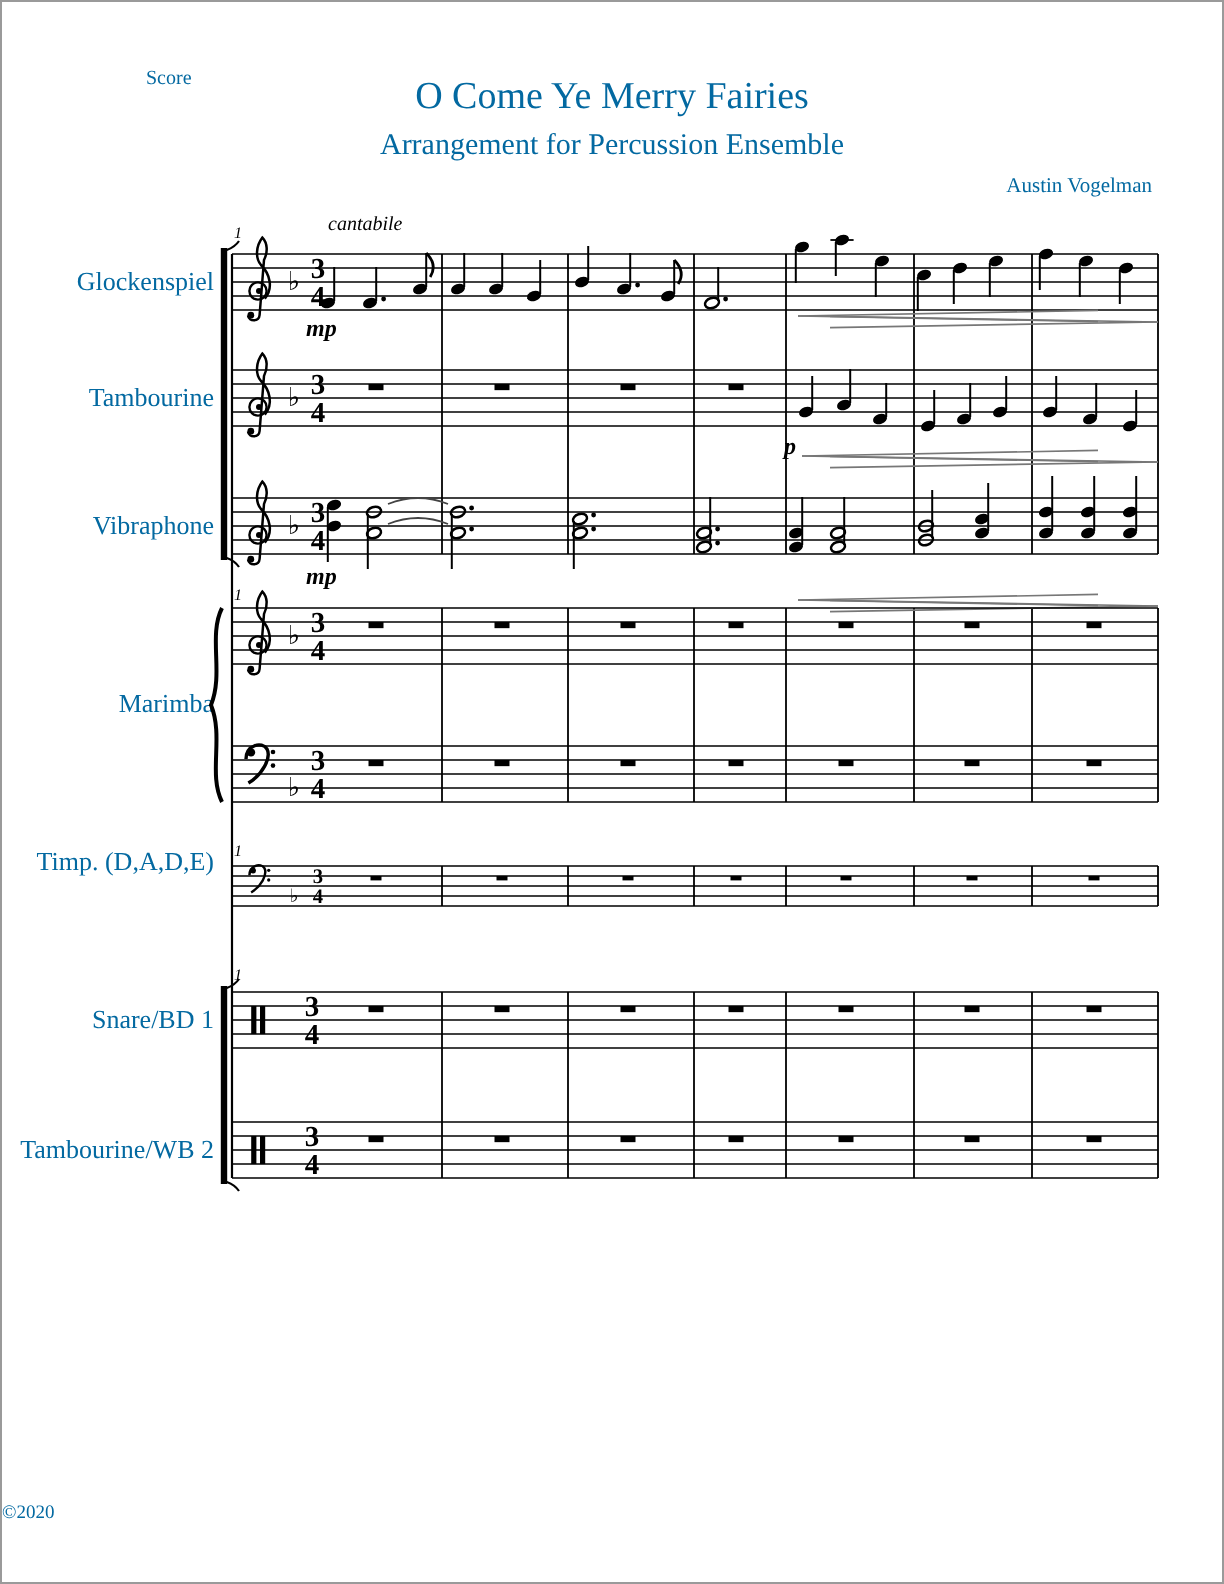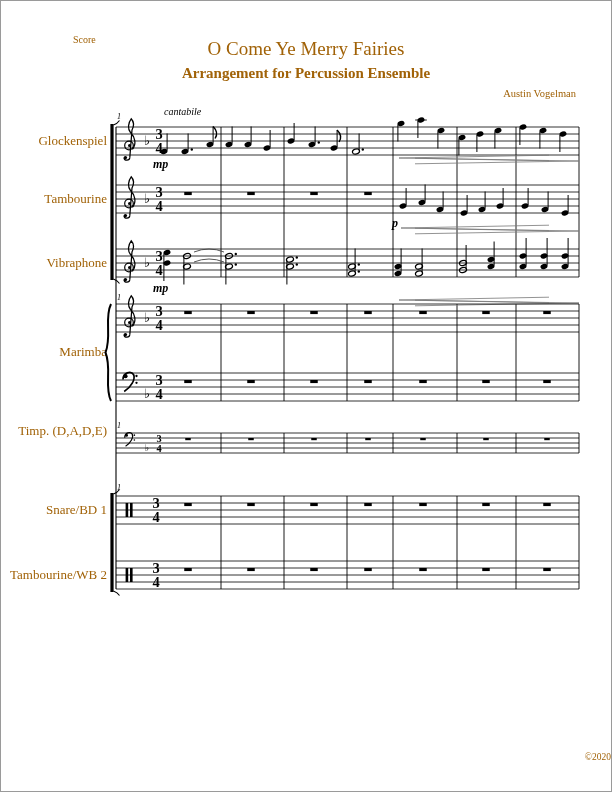--- a/index.html
+++ b/index.html
@@ -4,28 +4,28 @@
 <style>
   html,body{margin:0;padding:0;background:#e8e8e8;}
   .page{
     position:relative;
     width:612px;height:792px;
     margin:0 auto;
     background:#fff;
     border:1px solid #9a9a9a;
     box-sizing:border-box;
     font-family:"Liberation Serif", serif;
-    color:#a16207;
+    color:#0369a1;
     overflow:hidden;
   }
   .score-label{position:absolute;left:72px;top:33px;font-size:10px;}
   .title{position:absolute;left:0;right:0;top:33px;text-align:center;font-size:19px;font-weight:400;margin:4px;}
-  .subtitle{position:absolute;left:0;right:0;top:64px;text-align:center;font-size:15px;font-weight:700;margin:0;}
+  .subtitle{position:absolute;left:0;right:0;top:64px;text-align:center;font-size:15px;font-weight:400;margin:0;}
   .composer{position:absolute;right:35px;top:87px;font-size:10.5px;text-align:center;}
-  .copyright{position:absolute;left:0;right:0;top:751px;text-align:right;font-size:9.5px;padding-left:43px;}
+  .copyright{position:absolute;left:0;right:0;top:751px;text-align:left;font-size:9.5px;}
   .ilabel{position:absolute;right:504px;font-size:13px;line-height:12px;white-space:nowrap;text-align:right;margin-left:16px;}
   svg#score-svg{position:absolute;left:0;top:0;}
 </style>
 </head>
 <body>
 
 <div class="page">
   <div class="score-label">Score</div>
   <h1 class="title">O Come Ye Merry Fairies</h1>
   <h2 class="subtitle">Arrangement for Percussion Ensemble</h2>

